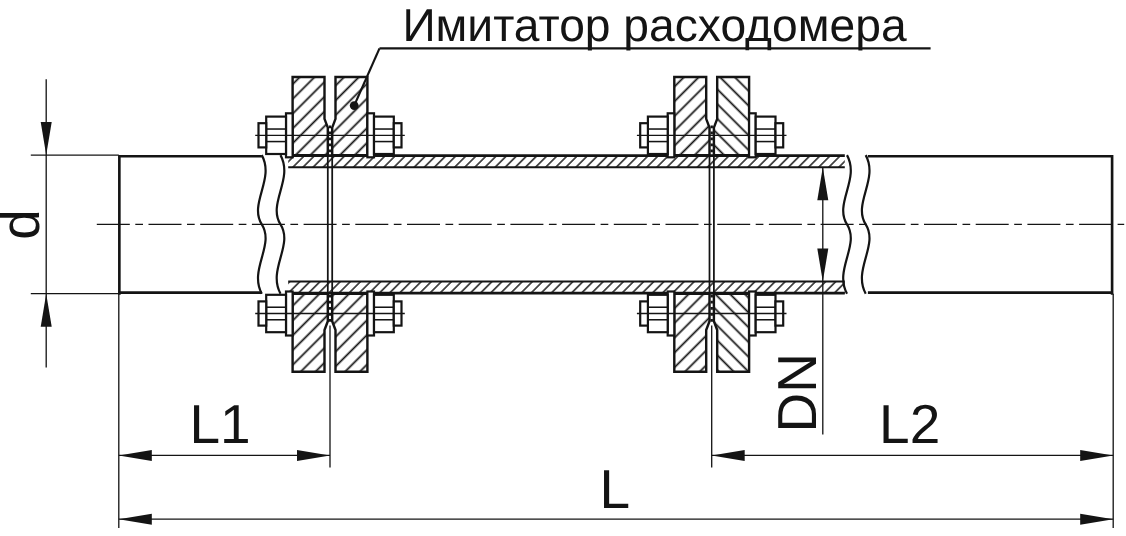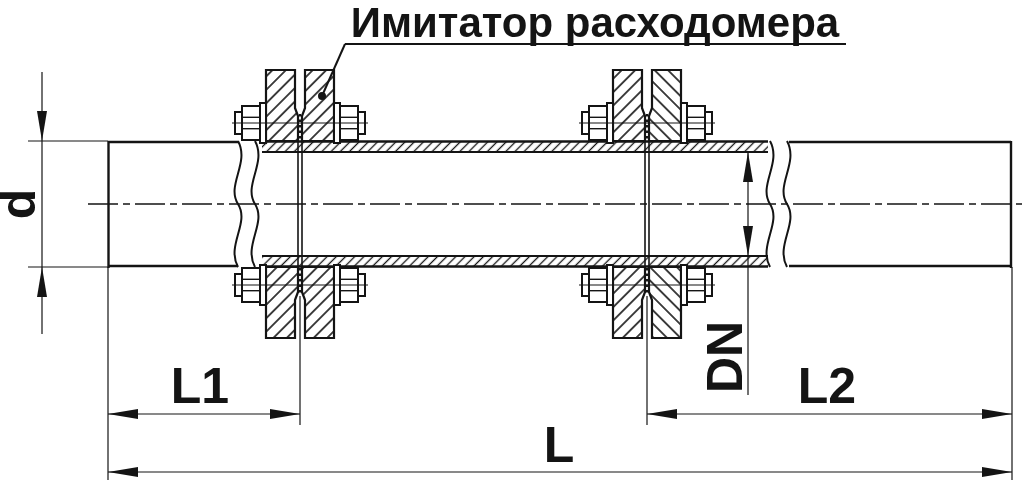--- a/index.html
+++ b/index.html
@@ -1,19 +1,18 @@
 <!DOCTYPE html>
 <html><head>
 <meta charset="utf-8">
 <style>
   html,body{margin:0;padding:0;background:#fff;}
   .canvas{
     position:relative;width:1024px;height:487px;background:#fff;overflow:hidden;
     font-family:"Liberation Sans", sans-serif;
-    font-weight:bold;
   }
   svg text{fill:#141414;}
   .dim-label{font-size:50px;}
   .title-label{font-size:42px;}
 </style>
 </head>
 <body>
 
 <div class="canvas">
 <svg width="1024" height="487" viewBox="0 0 1024 487">

